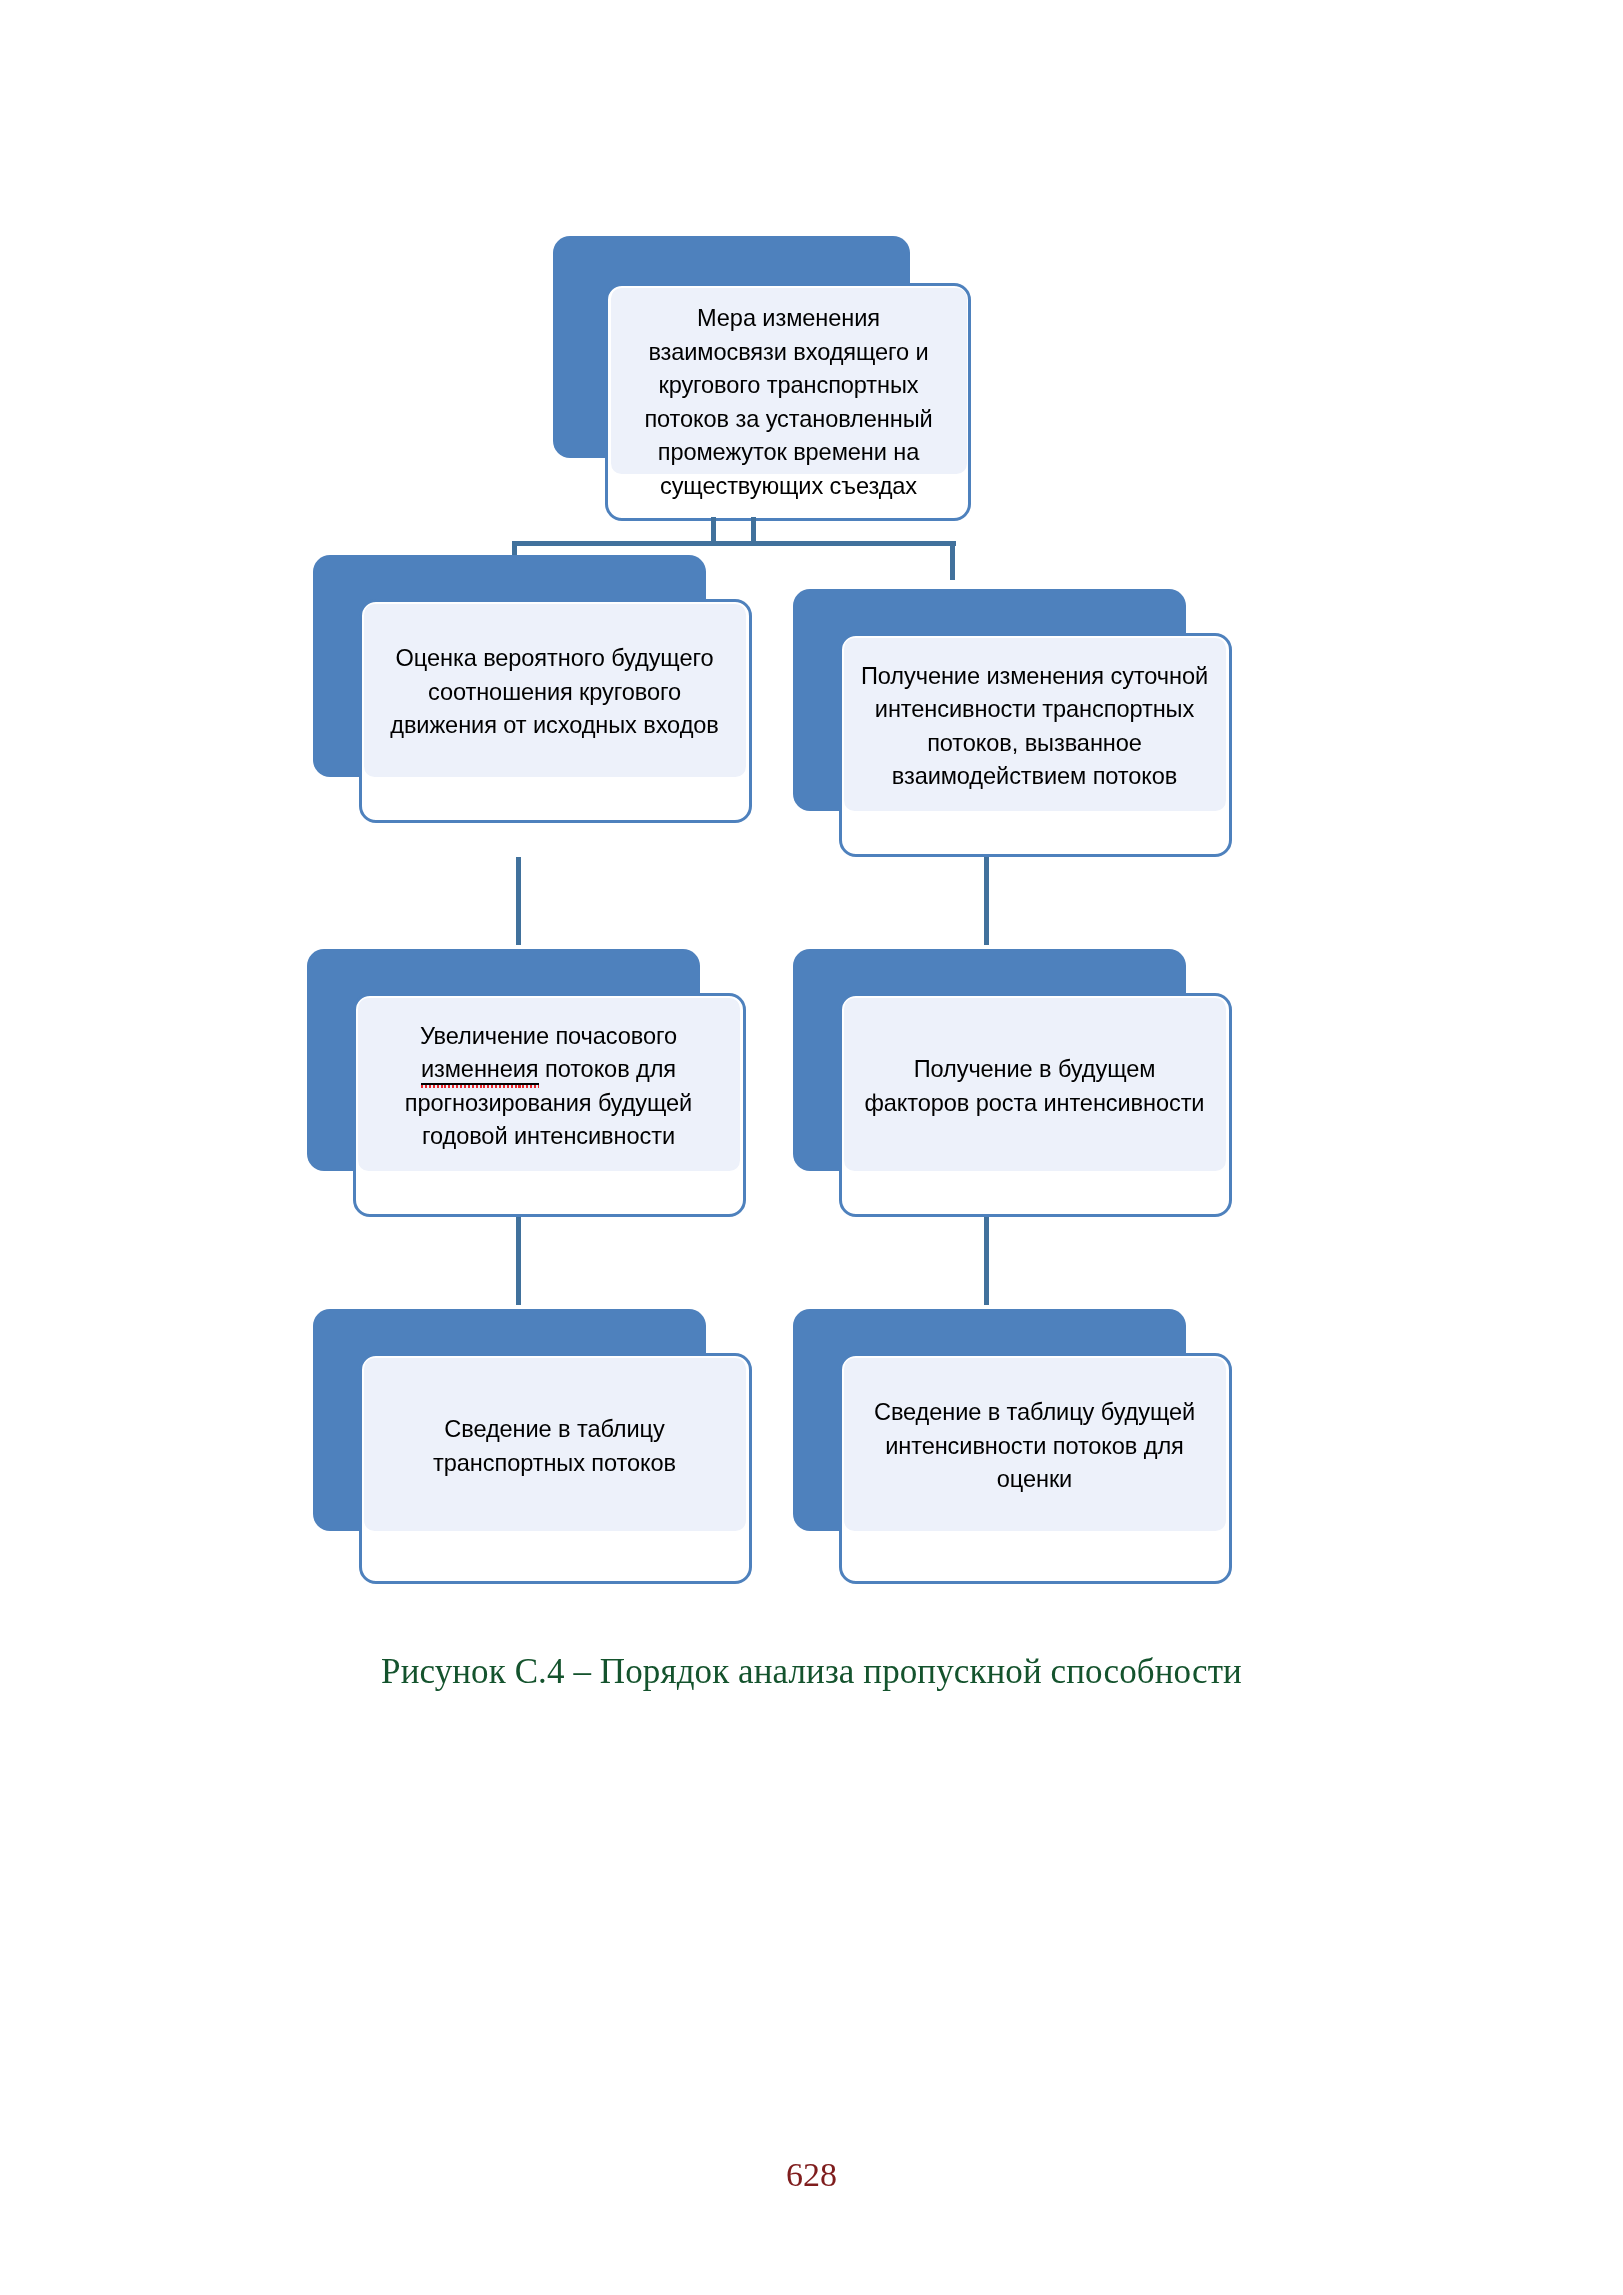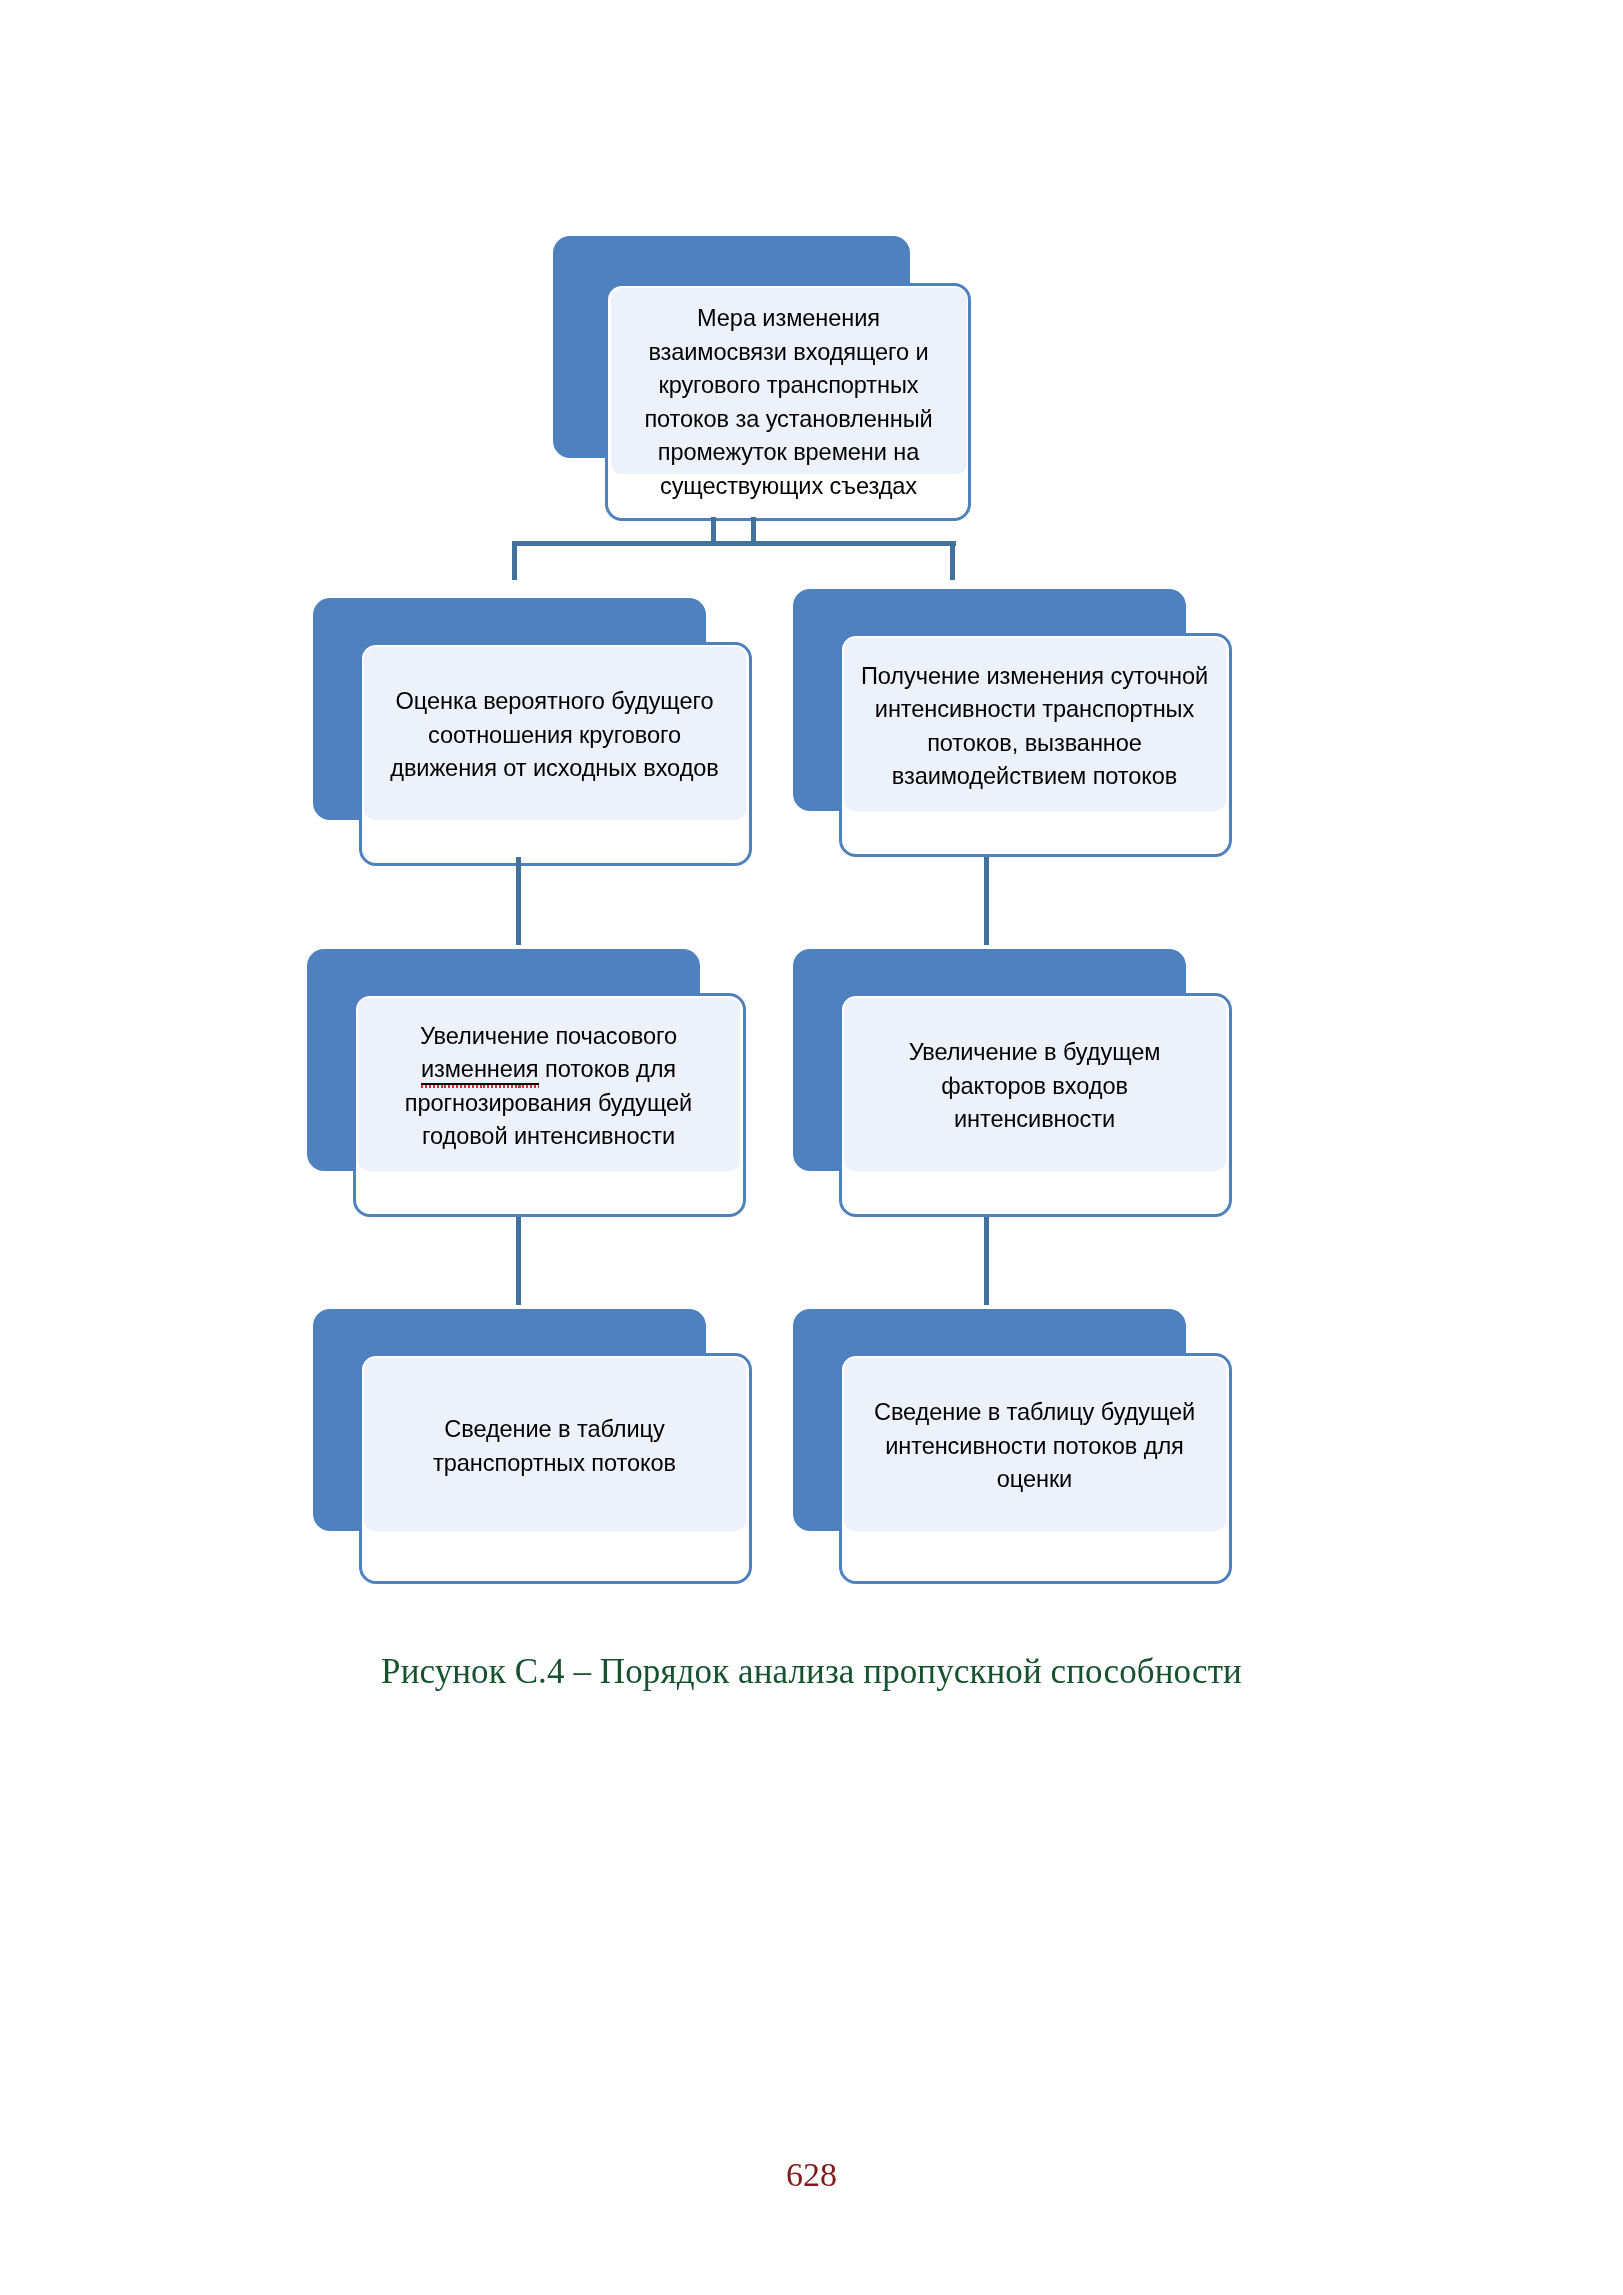--- a/index.html
+++ b/index.html
@@ -139,21 +139,21 @@
 
       <div class="conn" style="left:751px; top:517px; width:5.2px; height:27.5px;"></div>
 
       <div class="conn" style="left:512px; top:541px; width:444px; height:5.2px;"></div>
 
       <div class="conn" style="left:512px; top:541px; width:5.2px; height:39px;"></div>
 
       <div class="conn" style="left:950px; top:541px; width:5.2px; height:39px;"></div>
     </div>
 
-    <div class="node" style="left:313px; top:598px; width:445px; height:268px;">
+    <div class="node" style="left:313px; top:555px; width:445px; height:268px;">
       <div class="plate" style="left:0px; top:0px; width:393px; height:222px;"></div>
       <div class="card" style="left:46px; top:44px; width:393px; height:224px;"></div>
       <div class="fill" style="left:51px; top:49px; width:382px; height:173px;"></div>
       <div class="txt" style="left:48px; top:46px; width:387px; height:183px; padding:3.9px 15.7px; font-size:23.6px;">Оценка вероятного будущего  соотношения кругового движения от исходных входов</div>
     </div>
 
     <div class="node" style="left:793px; top:589px; width:445px; height:346px;">
       <div class="plate" style="left:0px; top:0px; width:393px; height:222px;"></div>
       <div class="card" style="left:46px; top:44px; width:393px; height:224px;"></div>
       <div class="fill" style="left:51px; top:49px; width:382px; height:173px;"></div>
@@ -170,21 +170,21 @@
       <div class="fill" style="left:51px; top:49px; width:382px; height:173px;"></div>
       <div class="txt" style="left:48px; top:46px; width:387px; height:183px; padding:3.9px 10.5px; font-size:23.6px;">
         <span><span>Увеличение почасового </span><span class="typo">изменнеия</span><span> потоков для прогнозирования будущей годовой интенсивности</span></span>
       </div>
     </div>
 
     <div class="node" style="left:793px; top:949px; width:445px; height:268px;">
       <div class="plate" style="left:0px; top:0px; width:393px; height:222px;"></div>
       <div class="card" style="left:46px; top:44px; width:393px; height:224px;"></div>
       <div class="fill" style="left:51px; top:49px; width:382px; height:173px;"></div>
-      <div class="txt" style="left:48px; top:46px; width:387px; height:183px; padding:3.9px 22px; font-size:23.6px;">Увеличение в будущем факторов входов интенсивности</div>
+      <div class="txt" style="left:48px; top:46px; width:387px; height:183px; padding:3.9px 22px; font-size:23.6px;">Получение в будущем факторов роста интенсивности</div>
     </div>
 
     <div class="conn" style="left:516px; top:1217px; width:5.2px; height:88px;"></div>
 
     <div class="conn" style="left:984px; top:1217px; width:5.2px; height:88px;"></div>
 
     <div class="node" style="left:313px; top:1309px; width:445px; height:275px;">
       <div class="plate" style="left:0px; top:0px; width:393px; height:222px;"></div>
       <div class="card" style="left:46px; top:44px; width:393px; height:231px;"></div>
       <div class="fill" style="left:51px; top:49px; width:382px; height:173px;"></div>

